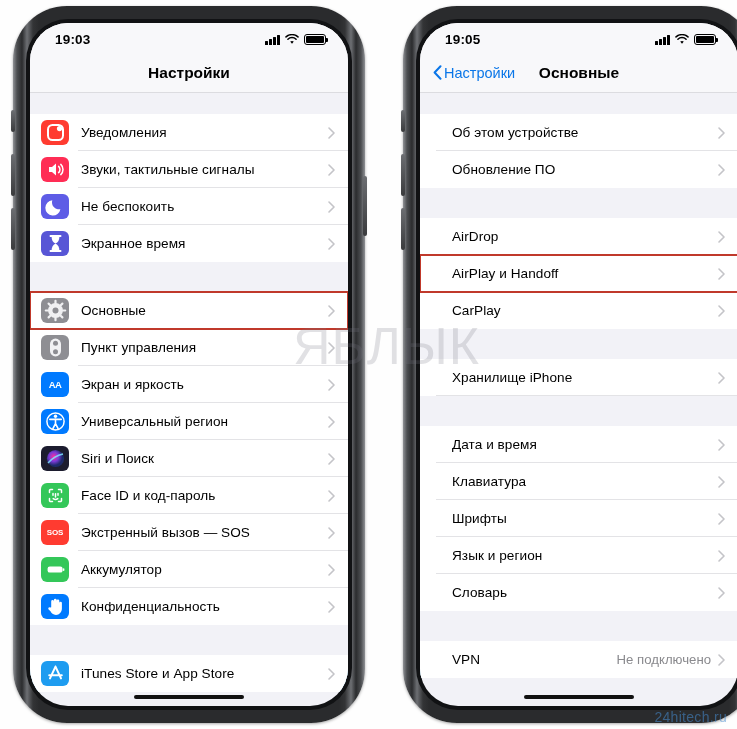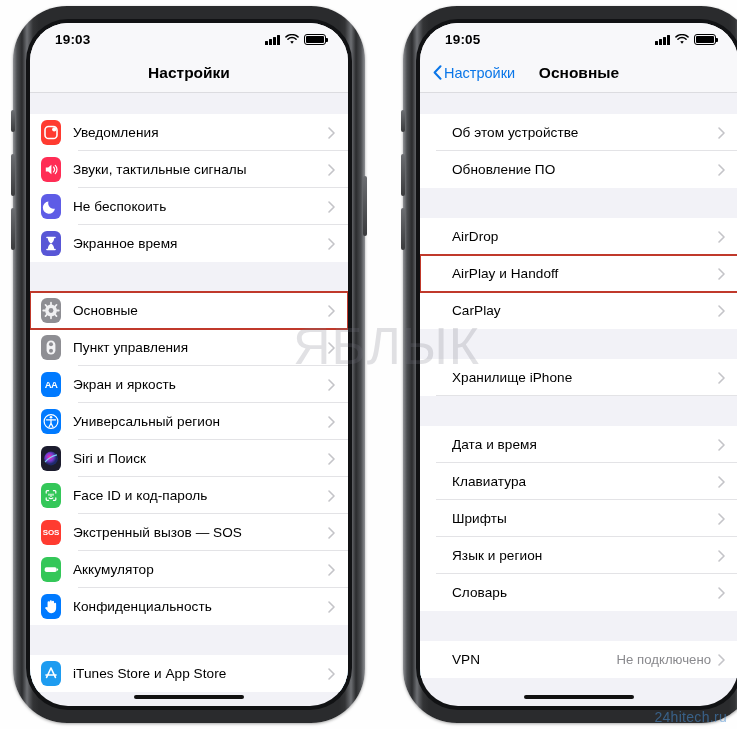--- a/index.html
+++ b/index.html
@@ -173,21 +173,21 @@
 
   
   .row.highlight {
     outline: 2.2px solid #c0392b;
     outline-offset: -1px;
     z-index: 5;
   }
 
   
   .ico {
-    width: 20px; height: 25px;
+    width: 28px; height: 25px;
     border-radius: 6px; flex: none;
     margin-right: 12px;
     display: flex; align-items: center; justify-content: center;
     position: relative; overflow: hidden;
   }
   .ico svg, .ico span { display: block; }
   .ico-notifications { background: #ff3b30; }
   .ico-sounds        { background: #ff2d55; }
   .ico-dnd           { background: #5e5ce6; }
   .ico-screentime    { background: #5856d6; }

